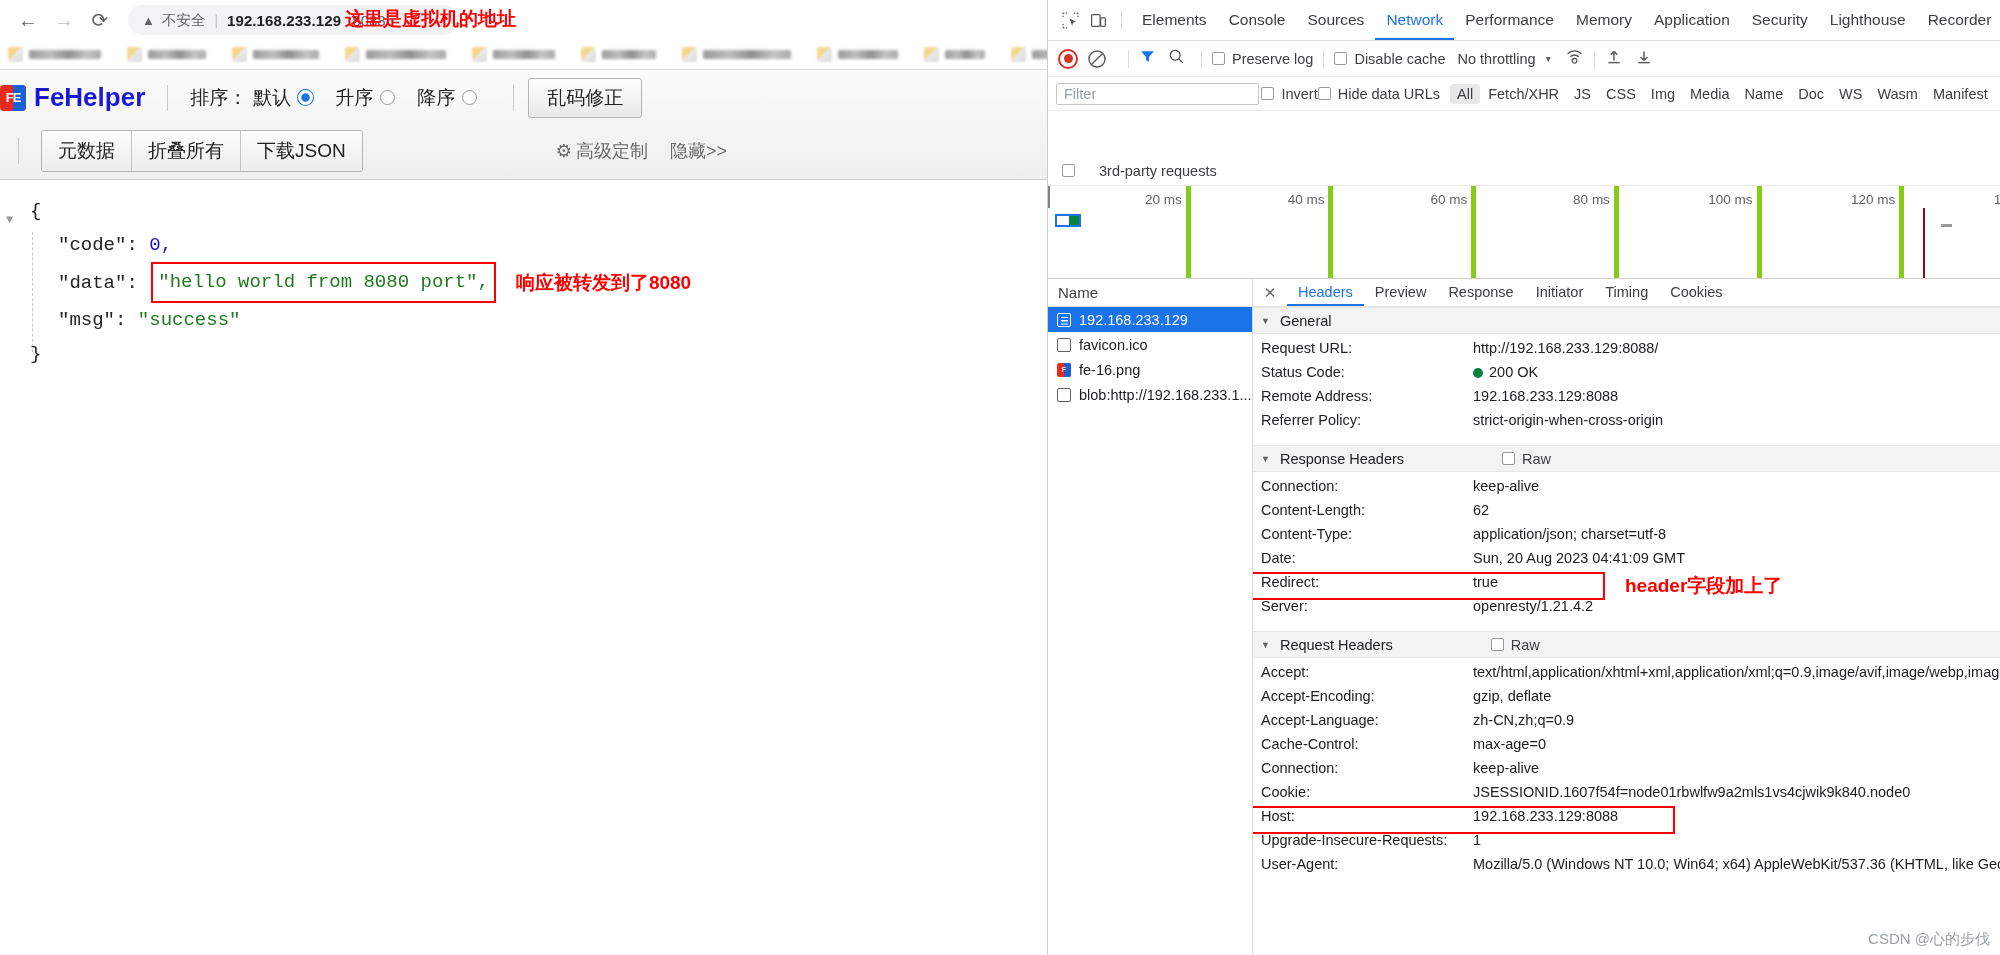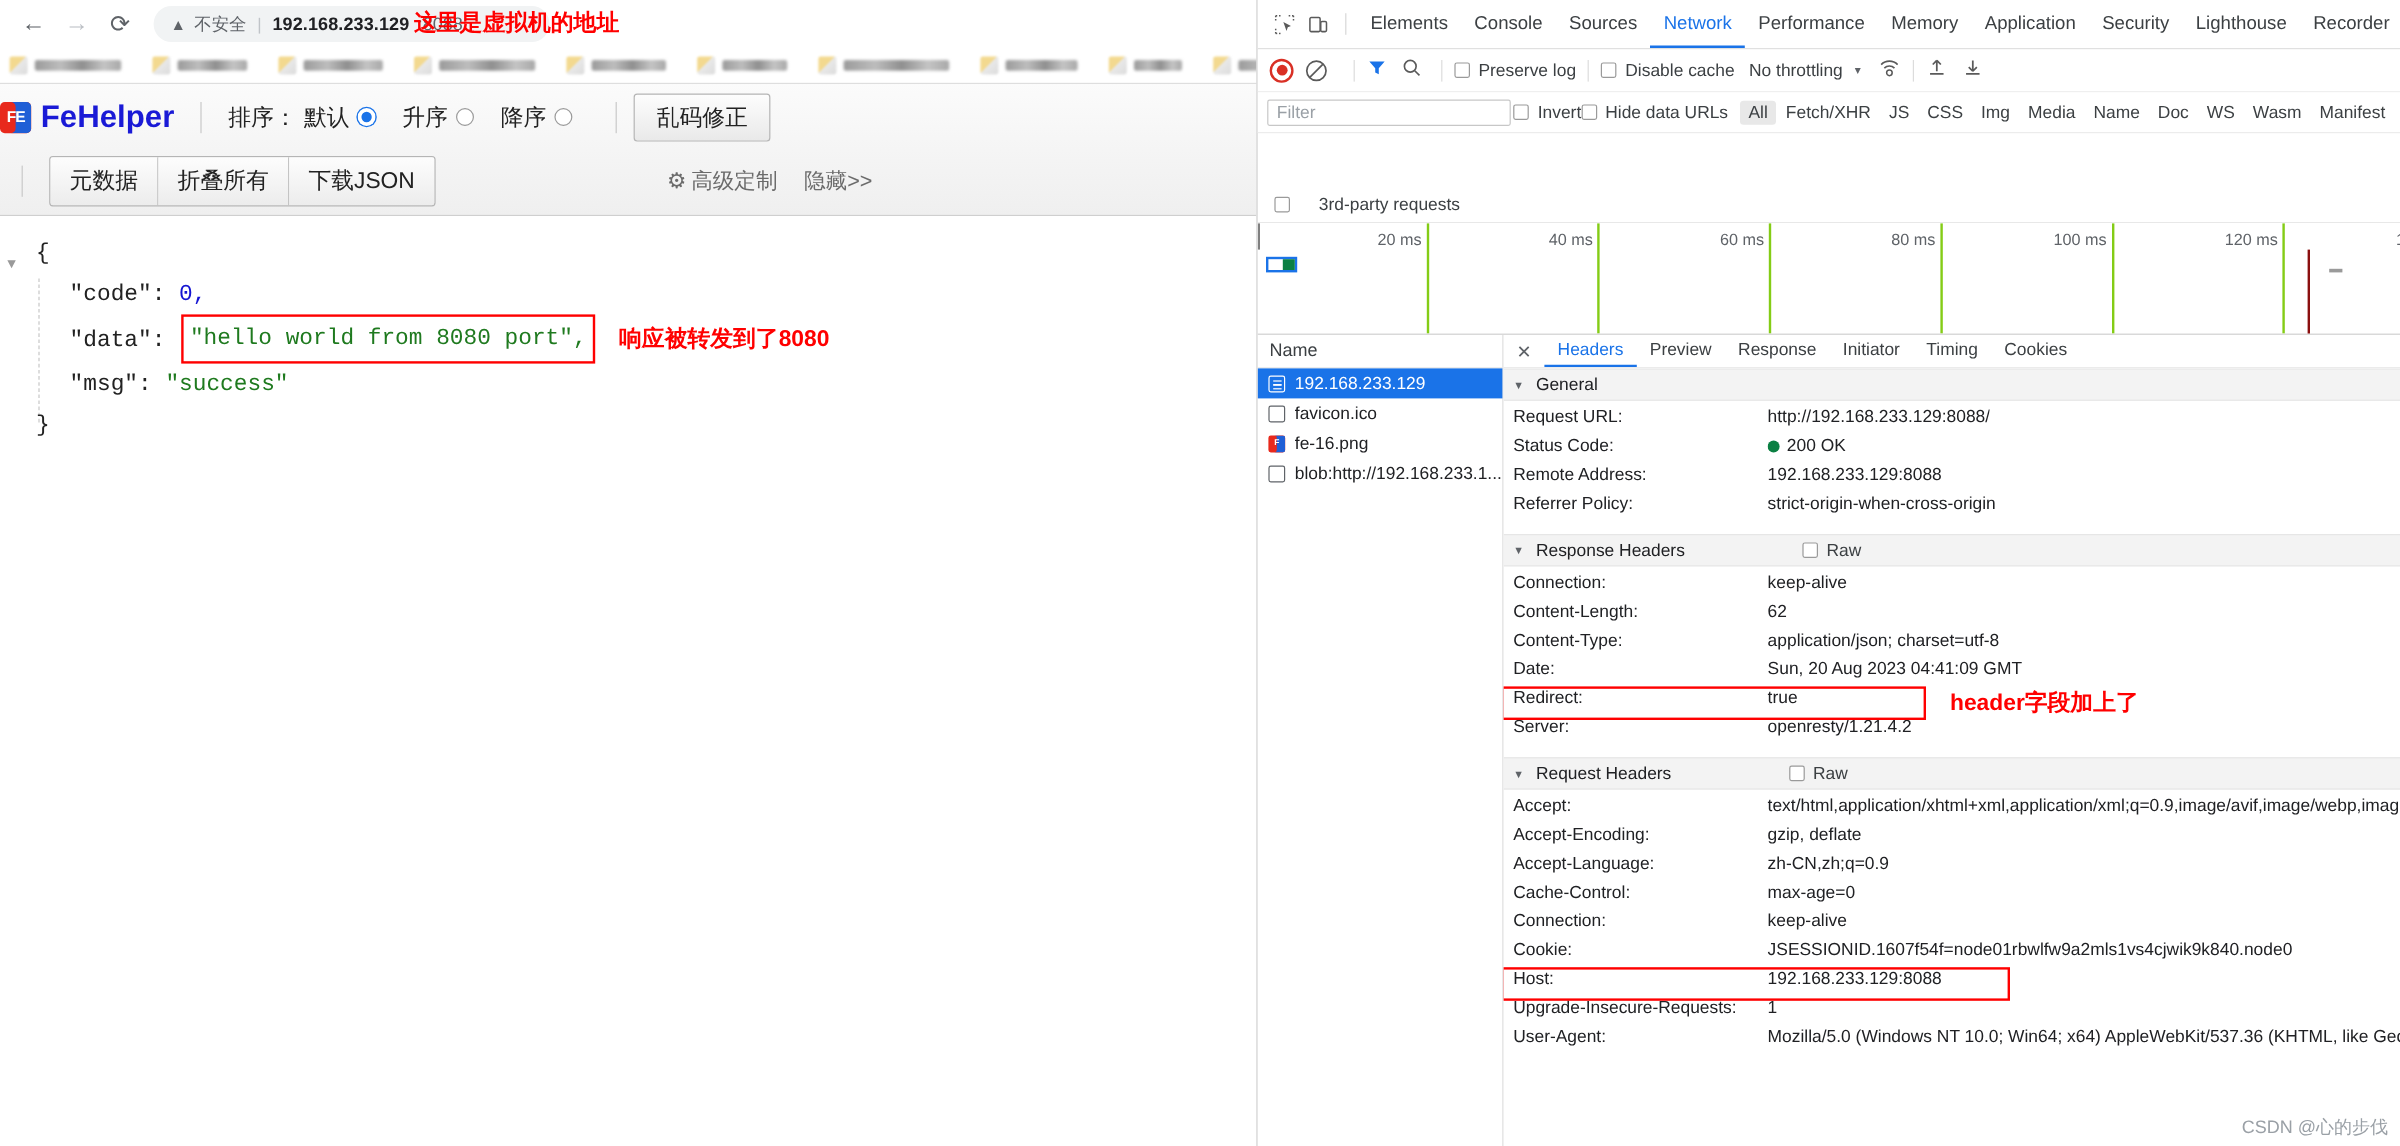--- a/index.html
+++ b/index.html
@@ -177,21 +177,21 @@
   }
   .ftype.sel { background:#e8e8e8; }
   .dt-thirdparty {
     display:flex; align-items:center; height:30px; padding-left:14px; gap:24px;
     border-bottom:1px solid #e8e8e8; font-size:14.5px; color:#3c4043;margin-top:45px;
   }
 
   
   .overview { position:relative; height:93px; border-bottom:1px solid #d0d0d0; background:#fff; overflow:hidden; }
   .ov-ticks { position:absolute; inset:0; display:flex; }
-  .ov-cell { flex:1; border-right:2px solid #84cc16; position:relative; }
+  .ov-cell { flex:1; border-right:5px solid #84cc16; position:relative; }
   .ov-cell .tk {
     position:absolute; right:4px; top:6px; font-size:13.5px; color:#5f6368; white-space:nowrap;
   }
   .ov-left-bar { position:absolute; left:0; top:0; width:2px; height:22px; background:#808080; }
   .ov-req {
     position:absolute; left:7px; top:28px; width:26px; height:13px;
     border:2px solid #1a73e8; background:#fff;
   }
   .ov-req i { position:absolute; right:0; top:0; bottom:0; width:10px; background:#0b8043; }
   .ov-redline { position:absolute; top:22px; height:71px; width:2px; background:#8b0f0f; }

